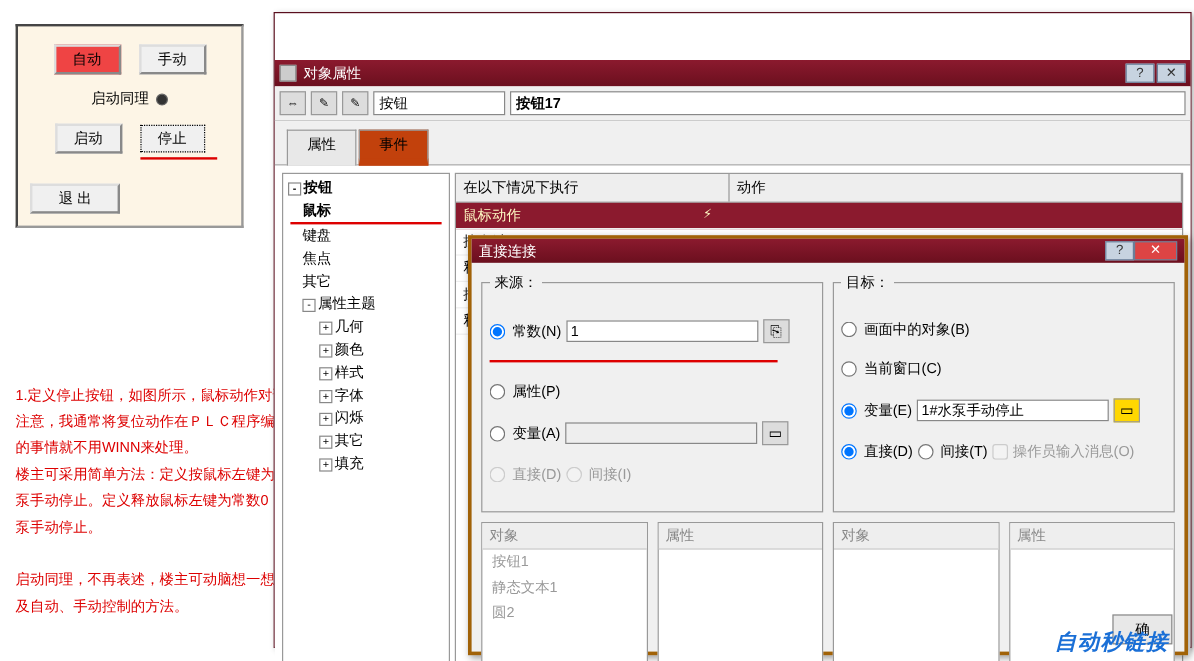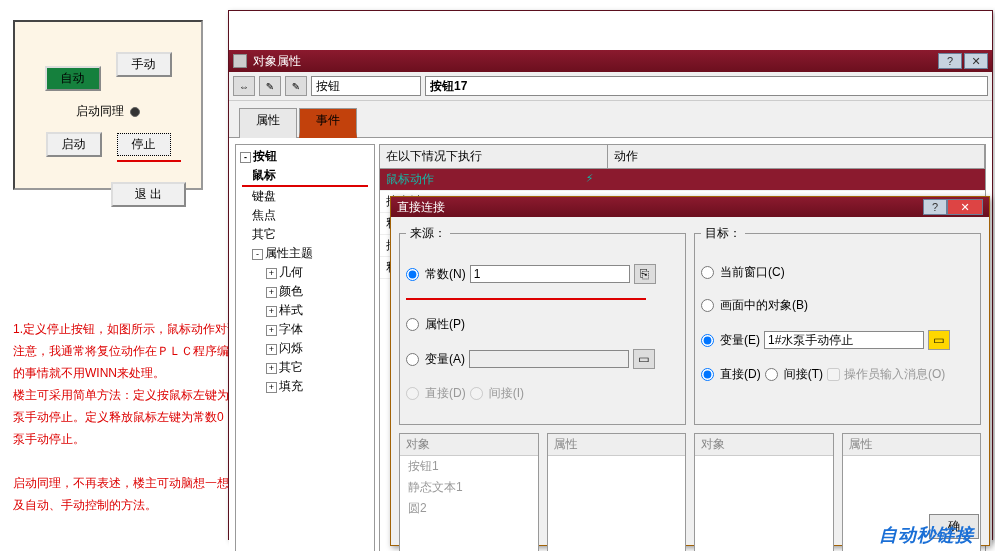--- a/index.html
+++ b/index.html
@@ -1,24 +1,24 @@
 <!DOCTYPE html>
 <html><head>
 <meta charset="utf-8">
 <style>
   * { box-sizing: border-box; margin: 0; padding: 0; font-family: "SimSun", "Microsoft YaHei", sans-serif; font-size: 12px; }
   body { background: #fff; width: 995px; height: 551px; position: relative; }
   
   .left-panel { position: absolute; left: 13px; top: 20px; width: 190px; height: 170px; background: #fdf5e6; border: 2px inset #999; padding: 15px 10px; }
   .left-panel .row { display: flex; justify-content: center; gap: 15px; margin-bottom: 12px; align-items: center; }
   .btn { background: #f0f0f0; border: 2px outset #ddd; padding: 2px 14px; cursor: pointer; font-size: 12px; }
-  .btn.yellow { background: #15803d; margin-top: 29px; }
+  .btn.yellow { background: #ef4444; }
   .fault-label { display: flex; align-items: center; gap: 6px; }
   .led { width: 10px; height: 10px; border-radius: 50%; background: #333; border: 1px solid #666; display: inline-block; }
-  .left-panel .exit-row { display: flex; justify-content: flex-end; margin-top: 25px; padding-right: 5px; }
+  .left-panel .exit-row { display: flex; margin-top: 25px; padding-right: 5px; }
   .btn.wide { padding: 2px 22px; }
   .stop-wrap { position: relative; }
   .stop-underline { position: absolute; left: 0; right: -10px; bottom: -6px; height: 2px; background: #d00; }
   
   .annotation { position: absolute; left: 13px; top: 320px; width: 600px; color: #d00; font-size: 14px; line-height: 19px; }
   .annotation p { margin-bottom: 3px; }
   
   .dialog-main { position: absolute; left: 228px; top: 10px; width: 765px; height: 530px; border: 1px solid #5a0f1e; background: #fff; box-shadow: 2px 2px 5px rgba(0,0,0,0.3); }
   .titlebar { background: linear-gradient(to bottom, #8b1a2e, #6b0f1e); height: 22px; display: flex; align-items: center; padding: 0 4px; color: #fff; margin-top: 39px; }
   .titlebar .icon { width: 14px; height: 14px; background: #ccc; margin-right: 6px; border: 1px solid #888; }
@@ -49,24 +49,24 @@
   
   .event-pane { flex: 1; border: 1px solid #999; background: #fff; position: relative; }
   .event-header { display: flex; background: #eee; border-bottom: 1px solid #999; }
   .event-header .col { padding: 3px 6px; border-right: 1px solid #999; font-size: 12px; }
   .event-header .col1 { width: 228px; }
   .event-header .col2 { flex: 1; }
   .event-row { display: flex; border-bottom: 1px solid #eee; }
   .event-row .col { padding: 2px 6px; font-size: 12px; }
   .event-row .col1 { width: 200px; }
   .event-row .col2 { flex: 1; }
-  .event-row.sel { background: #8b1a2e; color: #14b8a6; }
+  .event-row.sel { background: #8b1a2e; color: #fef9c3; }
   .lightning { font-family: monospace; }
   
-  .dialog-inner { position: absolute; left: 390px; top: 196px; width: 600px; height: 350px; border: 1px solid #a16207; background: #f0f0f0; box-shadow: 2px 2px 6px rgba(0,0,0,0.4); z-index: 100; }
+  .dialog-inner { position: absolute; left: 390px; top: 196px; width: 600px; height: 350px; border: 3px solid #a16207; background: #f0f0f0; box-shadow: 2px 2px 6px rgba(0,0,0,0.4); z-index: 100; }
   .inner-titlebar { background: linear-gradient(to bottom, #8b1a2e, #6b0f1e); height: 20px; display: flex; align-items: center; padding: 0 6px; color: #fff; font-size: 12px; }
   .inner-titlebar .title { flex: 1; }
   .inner-titlebar .winbtn.close2 { background: #d44; color: #fff; width: 36px; }
   
   .inner-body { display: flex; padding: 8px; gap: 8px; }
   .fieldset { border: 1px solid #999; padding: 6px; flex: 1; min-height: 125px; }
   .fieldset legend { font-size: 12px; padding: 0 4px; }
   .radio-row { display: flex; align-items: center; gap: 4px; margin: 16px 0; font-size: 12px; }
   .radio-row input[type="radio"] { margin-right: 2px; }
   .radio-row .txt { width: 160px; border: 1px solid #888; height: 18px; padding: 0 3px; background: #fff; }
@@ -225,25 +225,25 @@
         <label>直接(D)</label>
         <input type="radio" disabled="" style="">
         <label>间接(I)</label>
       </div>
     </fieldset>
 
     <fieldset class="fieldset">
       <legend>目标：</legend>
       <div class="radio-row">
         <input type="radio" name="tgt" style="">
+        <label>画面中的对象(B)</label>
+      </div>
+      <div class="radio-row">
+        <input type="radio" name="tgt" style="">
         <label>当前窗口(C)</label>
-      </div>
-      <div class="radio-row">
-        <input type="radio" name="tgt" style="">
-        <label>画面中的对象(B)</label>
       </div>
       <div class="radio-row">
         <input type="radio" name="tgt" checked="" style="">
         <label>变量(E)</label>
         <input class="txt" value="1#水泵手动停止" style="">
         <button class="iconbtn yellow">▭</button>
       </div>
       <div class="radio-row">
         <input type="radio" name="tgtmode" checked="" style="">
         <label>直接(D)</label>

